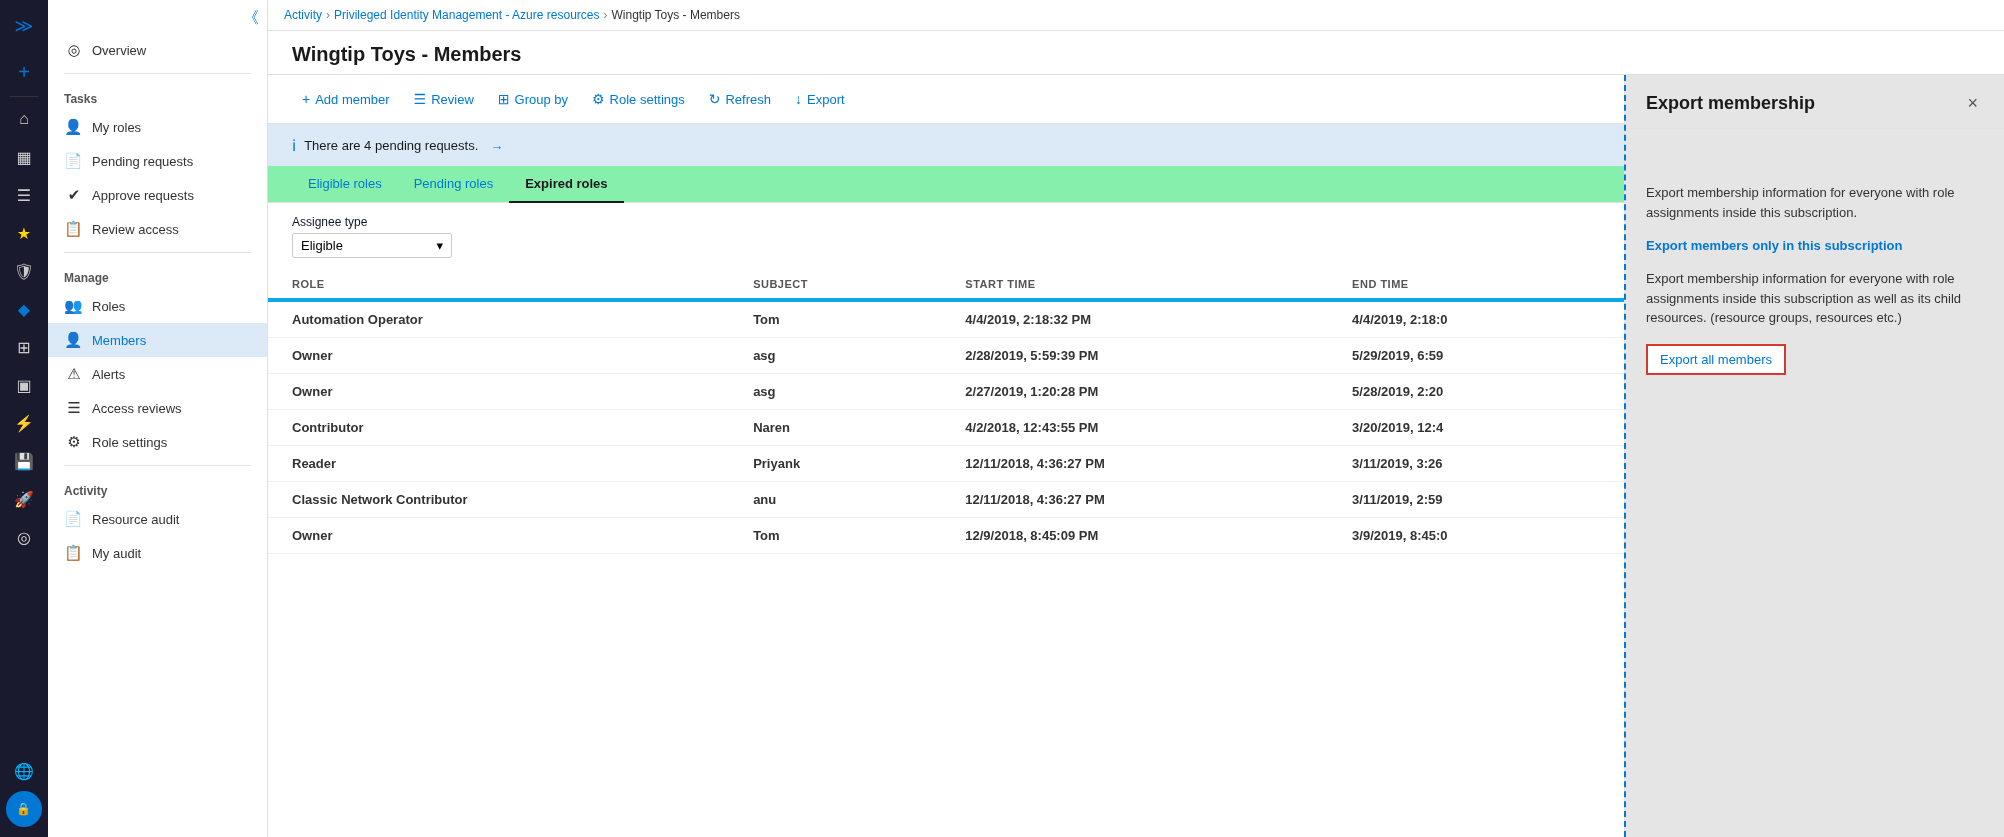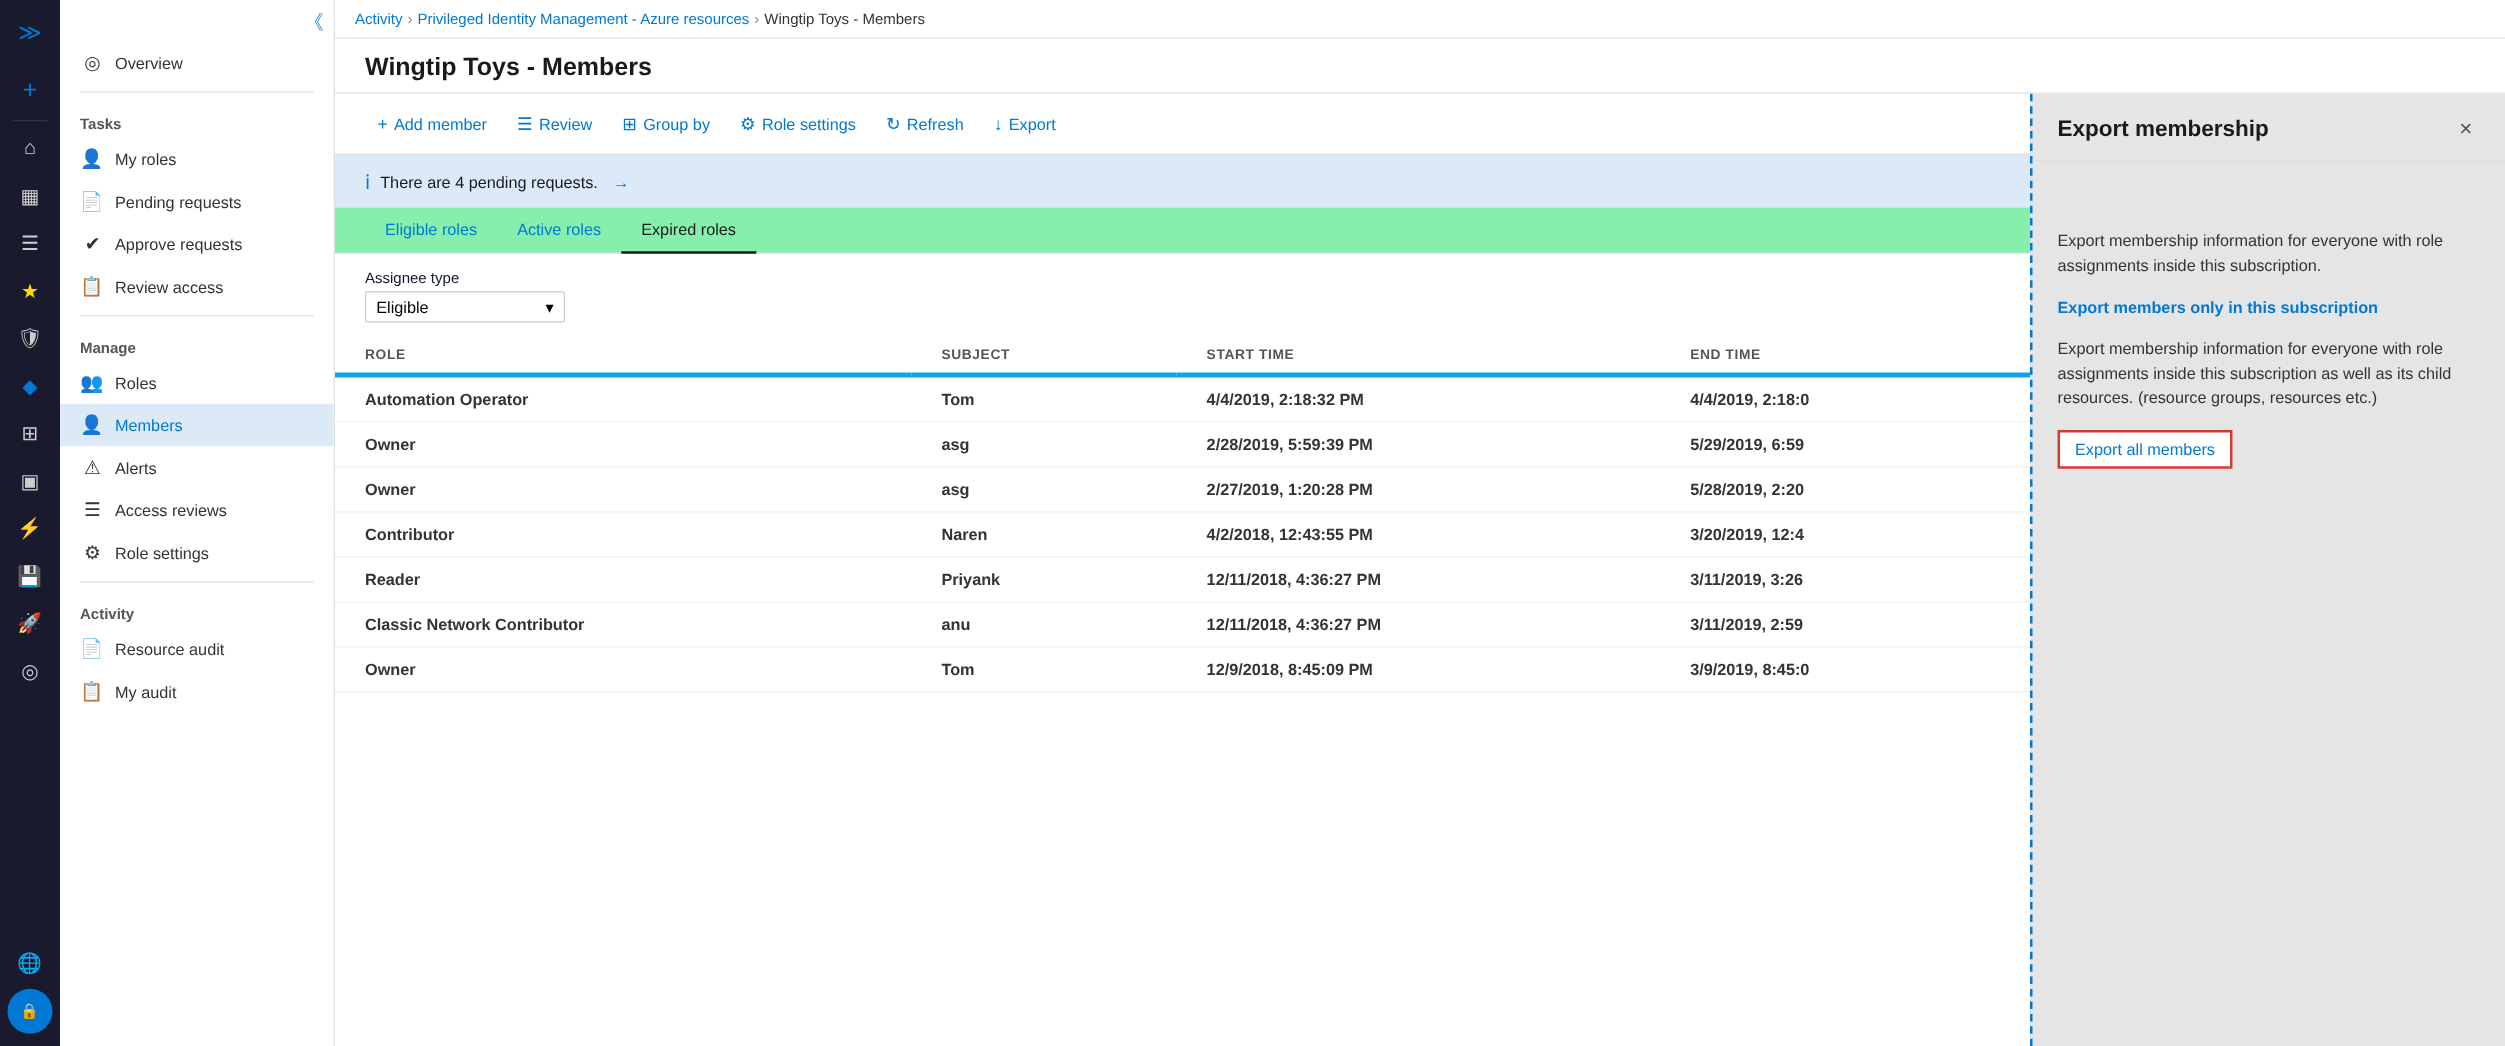--- a/index.html
+++ b/index.html
@@ -166,21 +166,21 @@
       padding: 10px 16px;
       cursor: pointer;
       color: #0078d4;
       font-size: 13px;
       border-bottom: 2px solid transparent;
       margin-bottom: -1px;
     }
     .tab.active {
       color: #1a1a1a;
       border-bottom: 2px solid #1a1a1a;
-      font-weight: 400;
+      font-weight: 700;
     }
 
     
     .filter-row {
       padding: 12px 24px;
       background: #fff;
     }
     .filter-label {
       font-size: 12px;
       color: #0f172a;
@@ -421,21 +421,21 @@
       </div>
 
       <div class="info-banner">
         <span class="info-icon">ℹ</span>
         <span>There are 4 pending requests.</span>
         <span class="info-arrow">→</span>
       </div>
 
       <div class="tabs">
         <div class="tab">Eligible roles</div>
-        <div class="tab">Active roles</div>
+        <div class="tab">Pending roles</div>
         <div class="tab active">Expired roles</div>
       </div>
 
       <div class="filter-row">
         <div class="filter-label">Assignee type</div>
         <div class="filter-select">
           <span>Eligible</span>
           <span>▾</span>
         </div>
       </div>

